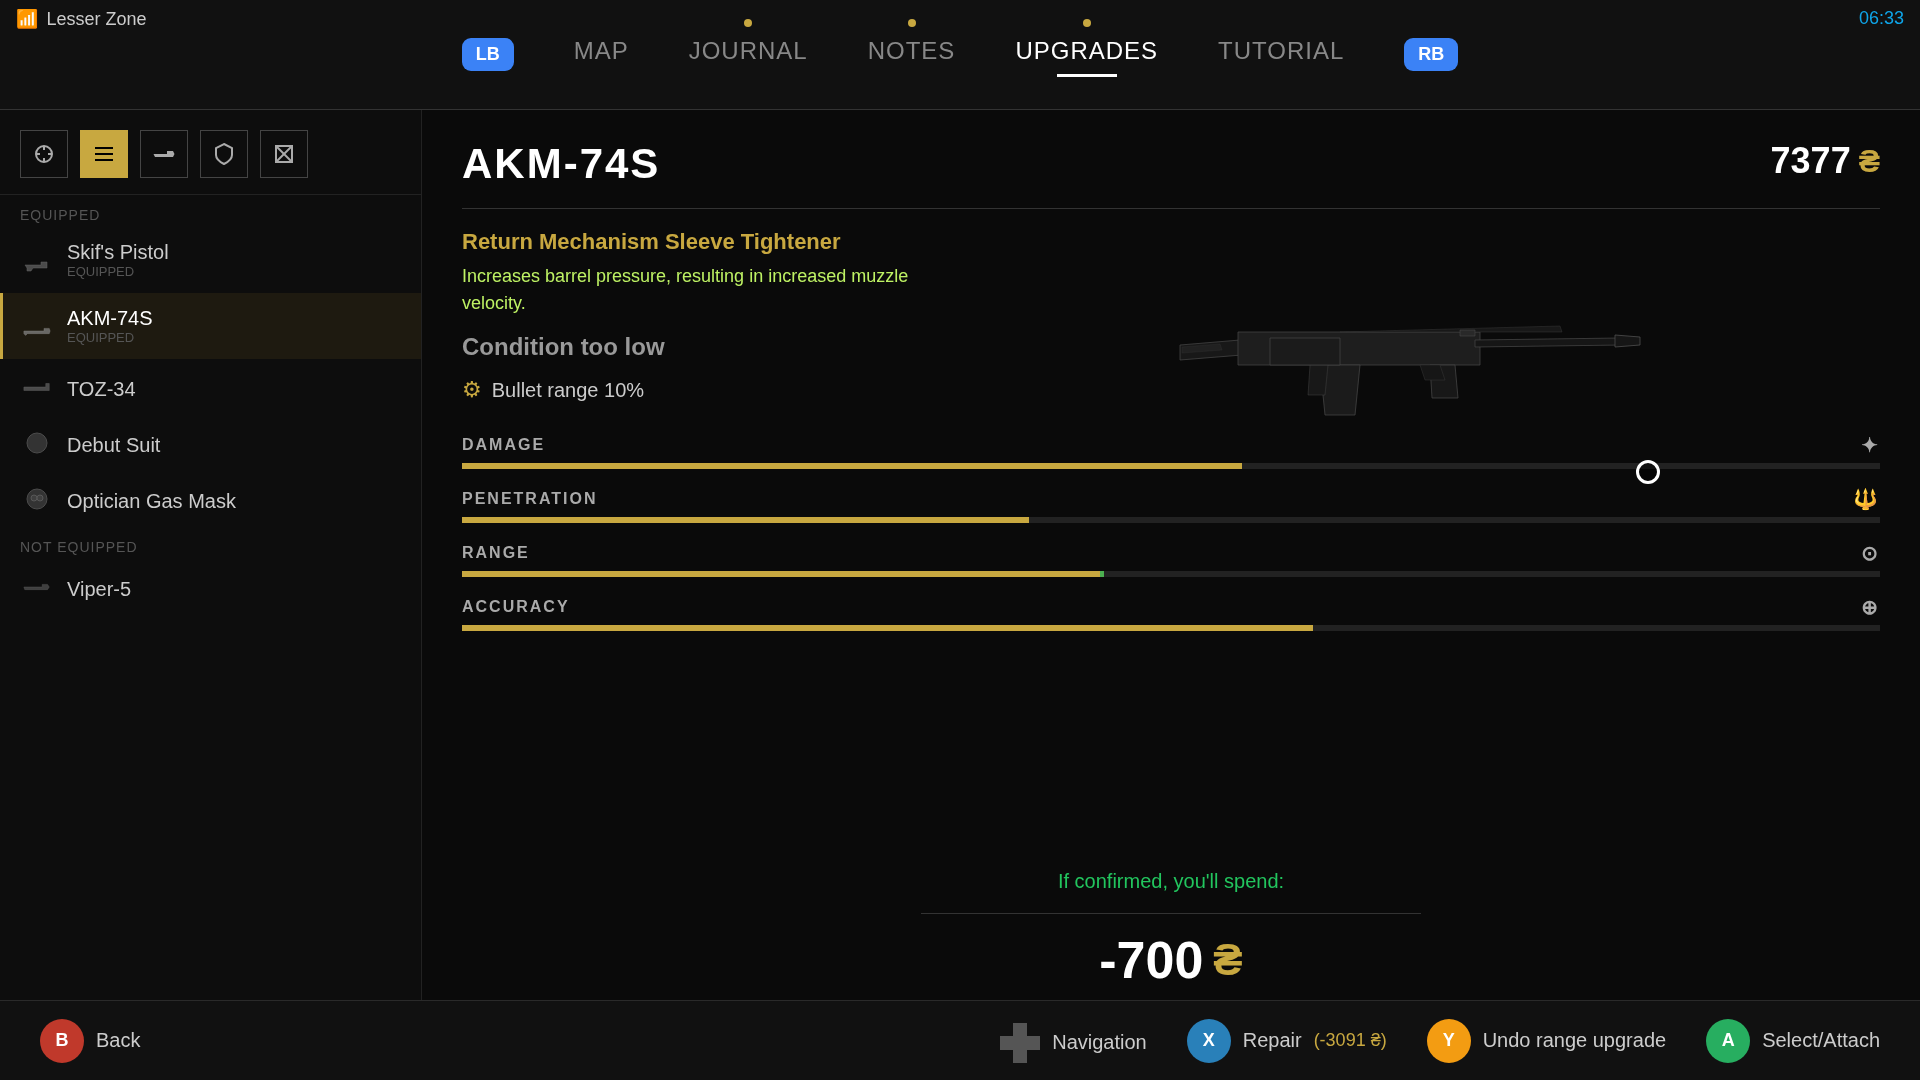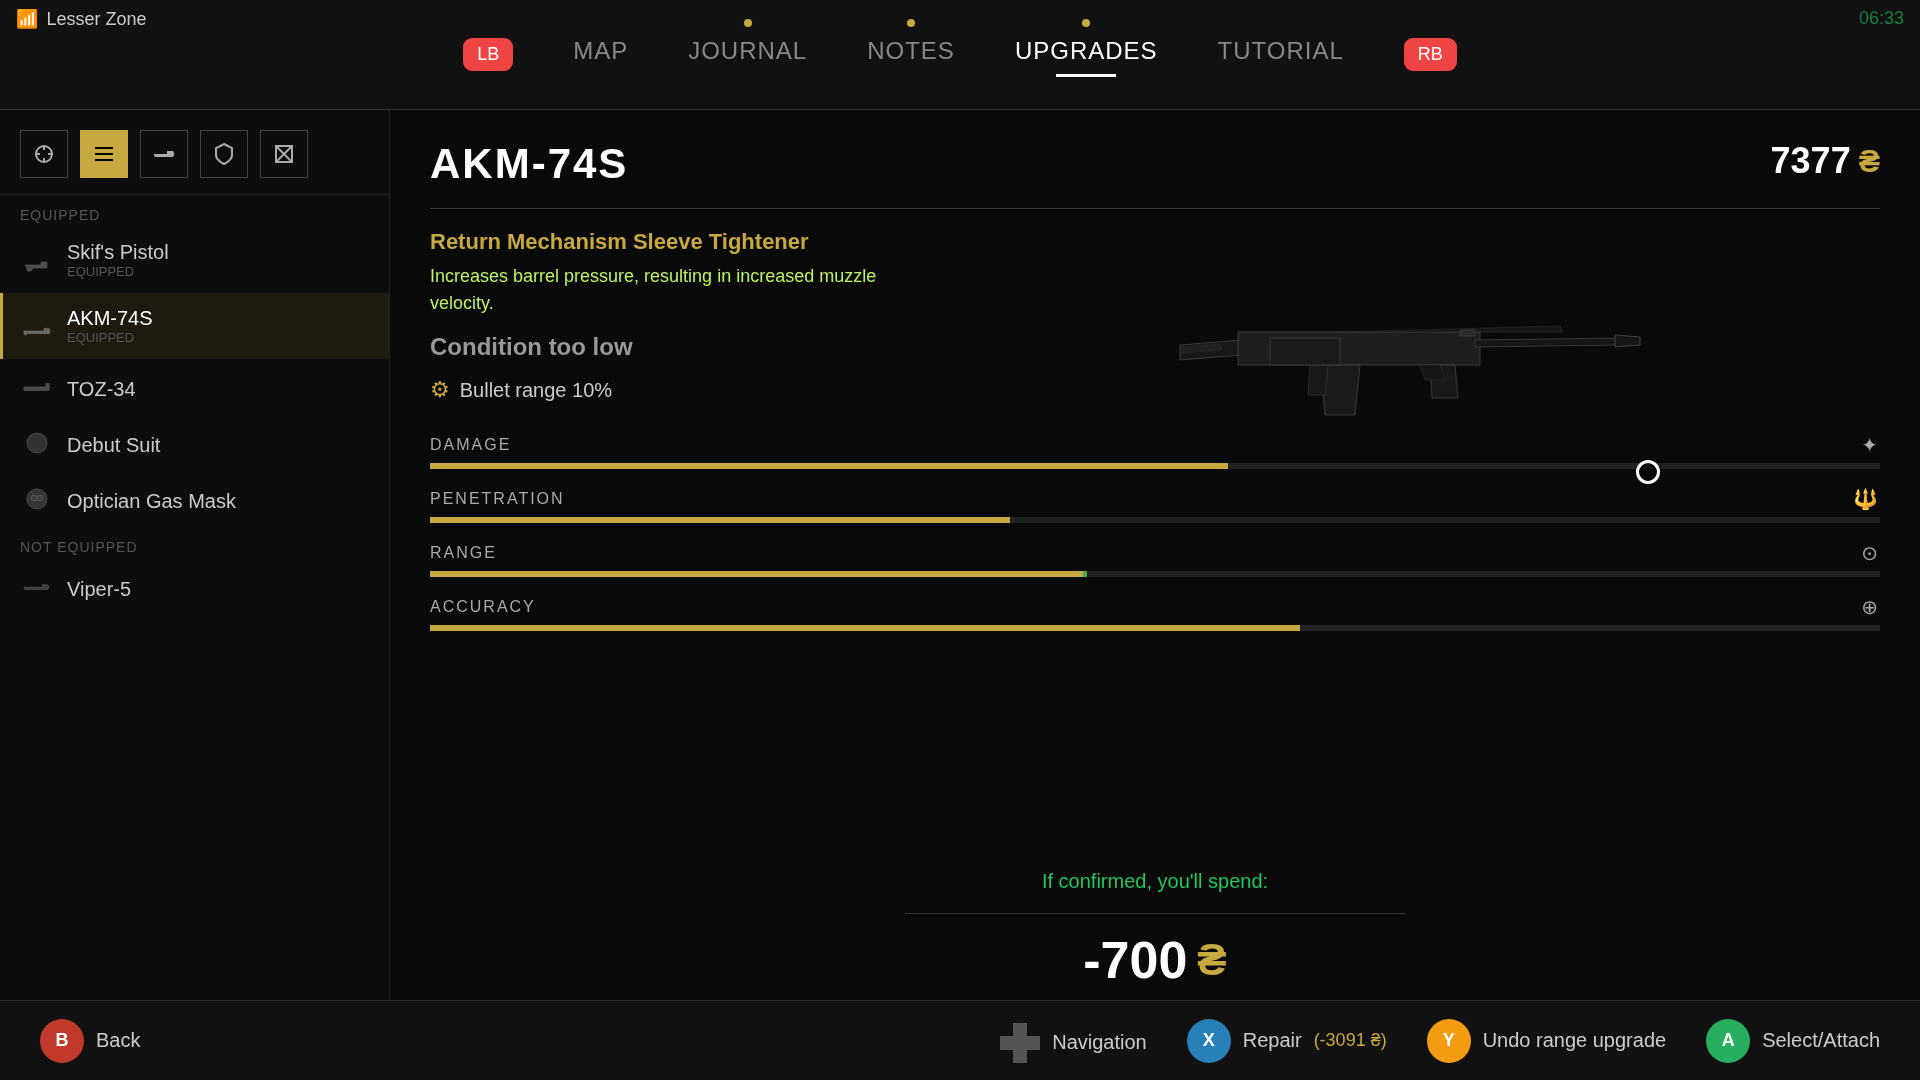--- a/index.html
+++ b/index.html
@@ -32,21 +32,21 @@
       color: #ccc;
       display: flex;
       align-items: center;
       gap: 8px;
     }
     .top-time {
       position: absolute;
       top: 8px;
       right: 16px;
       font-size: 18px;
-      color: #15803d;
+      color: #0ea5e9;
     }
     .nav-tabs {
       display: flex;
       align-items: center;
       gap: 60px;
     }
     .nav-tab {
       font-size: 24px;
       color: #888;
       cursor: pointer;
@@ -72,40 +72,40 @@
       position: absolute;
       top: -18px;
       left: 50%;
       transform: translateX(-50%);
       width: 8px;
       height: 8px;
       border-radius: 50%;
       background: #c8a840;
     }
     .lb-btn, .rb-btn {
-      background: #ef4444;
+      background: #3b82f6;
       color: #fff;
       border: none;
       padding: 6px 14px;
       font-size: 18px;
-      font-weight: normal;
+      font-weight: bold;
       border-radius: 9px;
       cursor: pointer;
     }
 
     
     .main-layout {
       display: flex;
       width: 100%;
       height: calc(1080px - 110px - 80px);
     }
 
     
     .sidebar {
-      width: 390px;
+      width: 422px;
       background: #0d0d0d;
       border-right: 1px solid #222;
       padding-top: 10px;
     }
     .sidebar-icons {
       display: flex;
       align-items: center;
       gap: 12px;
       padding: 10px 20px 16px 20px;
       border-bottom: 1px solid #222;
@@ -253,20 +253,21 @@
       margin-bottom: 18px;
     }
     .stat-label {
       font-size: 16px;
       color: #aaa;
       letter-spacing: 2px;
       margin-bottom: 6px;
       display: flex;
       justify-content: space-between;
       align-items: center;
+      font-weight: bold;
     }
     .stat-label-icon {
       font-size: 20px;
       color: #aaa;
     }
     .stat-bar-bg {
       width: 100%;
       height: 6px;
       background: #222;
       position: relative;

